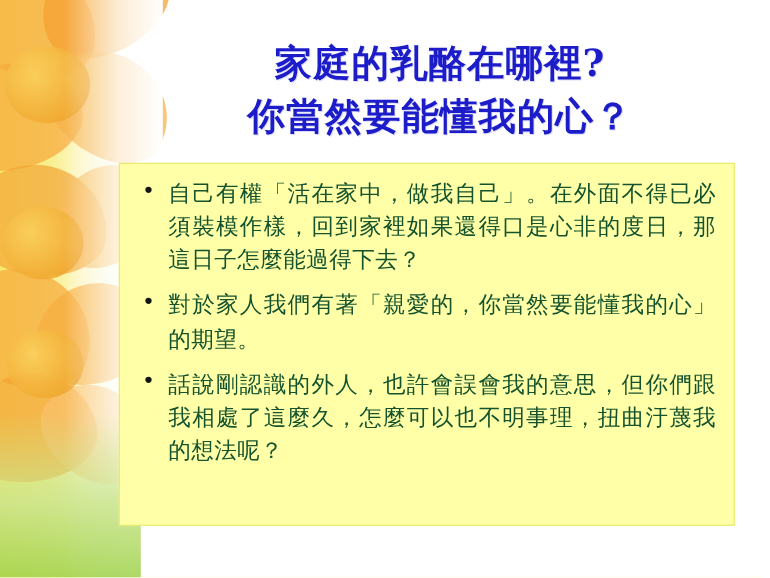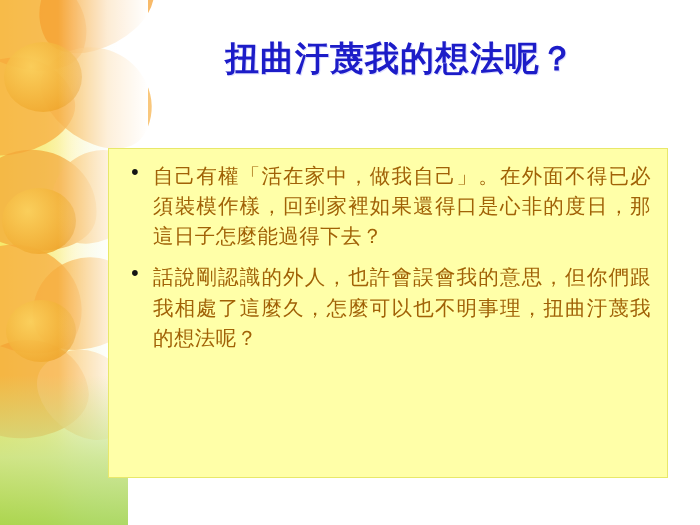--- a/index.html
+++ b/index.html
@@ -108,21 +108,21 @@
   }
   ul.bullets {
     list-style: none;
     margin: 0;
     padding: 0;
   }
   ul.bullets > li {
     position: relative;
     padding-left: 34px;
     margin-bottom: 11px;
-    color: #a16207;
+    color: #14532d;
     font-family: "DejaVu Serif", serif;
     font-size: 20.5px;
     line-height: 1.47;
     letter-spacing: .4px;
     text-align: justify;
   }
   ul.bullets > li:last-child { margin-bottom: 16px; }
   ul.bullets > li::before {
     content: "•";
     position: absolute;
@@ -148,23 +148,25 @@
   <div class="petal p8"></div>
   <div class="petal p9"></div>
   <div class="petal p10"></div>
   <div class="flower-core c1"></div>
   <div class="flower-core c2"></div>
   <div class="flower-core c3"></div>
   <div class="fade-right"></div>
   <div class="green-strip"></div>
 
   <div class="title-block">
-    <span class="title-line">扭曲汙蔑我的想法呢？</span>
+    <span class="title-line">家庭的乳酪在哪裡?</span>
+    <span class="title-line">你當然要能懂我的心？</span>
   </div>
 
   <div class="body-box">
     <ul class="bullets">
       <li>自己有權「活在家中，做我自己」。在外面不得已必須裝模作樣，回到家裡如果還得口是心非的度日，那這日子怎麼能過得下去？</li>
+      <li>對於家人我們有著「親愛的，你當然要能懂我的心」的期望。</li>
       <li>話說剛認識的外人，也許會誤會我的意思，但你們跟我相處了這麼久，怎麼可以也不明事理，扭曲汙蔑我的想法呢？</li>
     </ul>
   </div>
 
 </div>
 
 </body></html>

